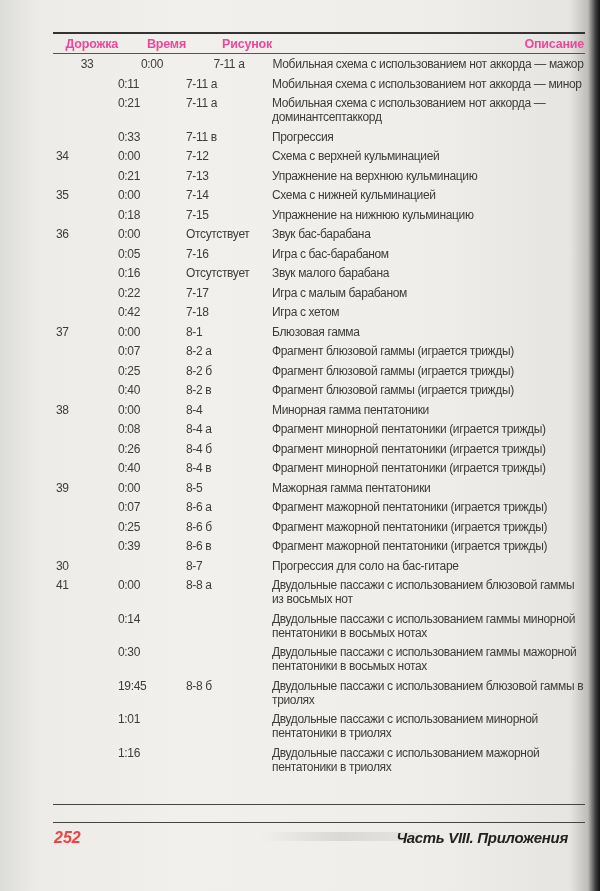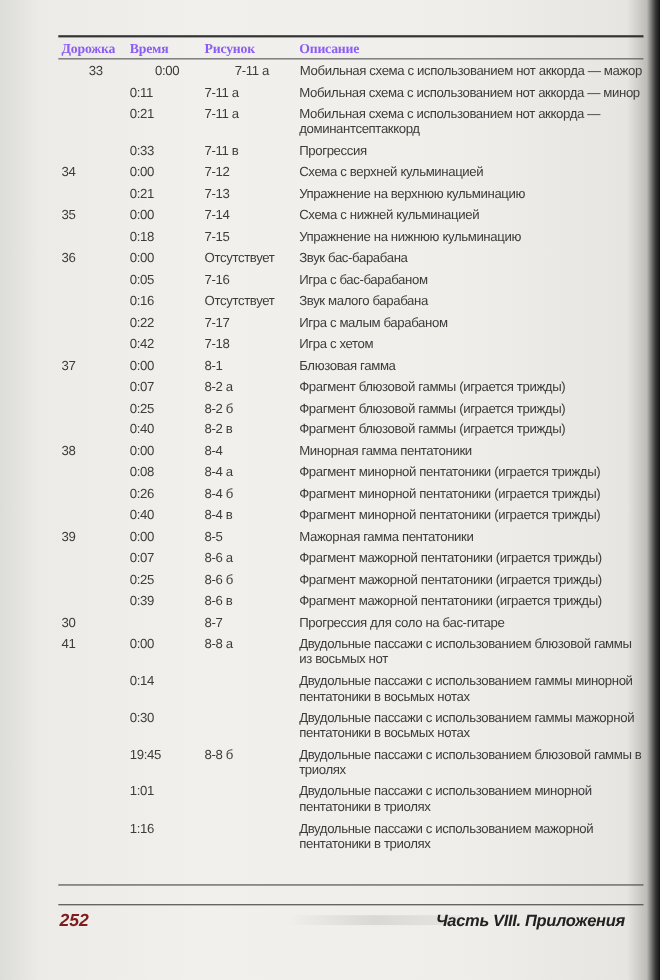--- a/index.html
+++ b/index.html
@@ -15,35 +15,35 @@
   .rule.head { top:53px; height:1px; background:#555; }
   .rule.bottom { top:804px; height:1px; background:#444; }
   .rule.foot { top:822px; height:1px; background:#444; }
 
   table.tracks {
     position:absolute; left:56px; top:34px; width:528px;
     border-collapse:collapse; table-layout:fixed;
     font-size:12px; line-height:14px;
   }
   table.tracks th {
-    text-align:left; font-weight:bold; font-size:12.5px; color:#8b5cf6;
+    text-align:right; font-weight:bold; font-size:12.5px; color:#ec4899;
     height:19px; padding:0; vertical-align:middle;
-    font-stretch:condensed; letter-spacing:-0.2px;font-family:Liberation Serif, serif;
+    font-stretch:condensed; letter-spacing:-0.2px;
   }
   table.tracks td {
     padding:2px 0 3.5px 0; vertical-align:top; color:#3c3c3c;
     letter-spacing:-0.35px;
   }
   table.tracks tr.first td { padding-top:4px;text-align:center; }
   col.c1 { width:62px; } col.c2 { width:68px; } col.c3 { width:86px; } col.c4 { width:312px; }
   td.desc { padding-right:2px; }
 
   .footer-num {
     position:absolute; left:54px; top:829px;
-    font-weight:bold; font-style:italic; font-size:16px; color:#7f1d1d;
+    font-weight:bold; font-style:italic; font-size:16px; color:#ef4444;
   }
   .footer-title {
     position:absolute; right:32px; top:829px;
     font-weight:bold; font-style:italic; font-size:15px; color:#222;
     letter-spacing:-0.3px;
     text-align:center;
   }
   .ghost {
     position:absolute; left:260px; top:832px; width:160px; height:9px;
     background:linear-gradient(90deg, rgba(150,150,150,0), rgba(150,150,150,0.25), rgba(150,150,150,0.1));

